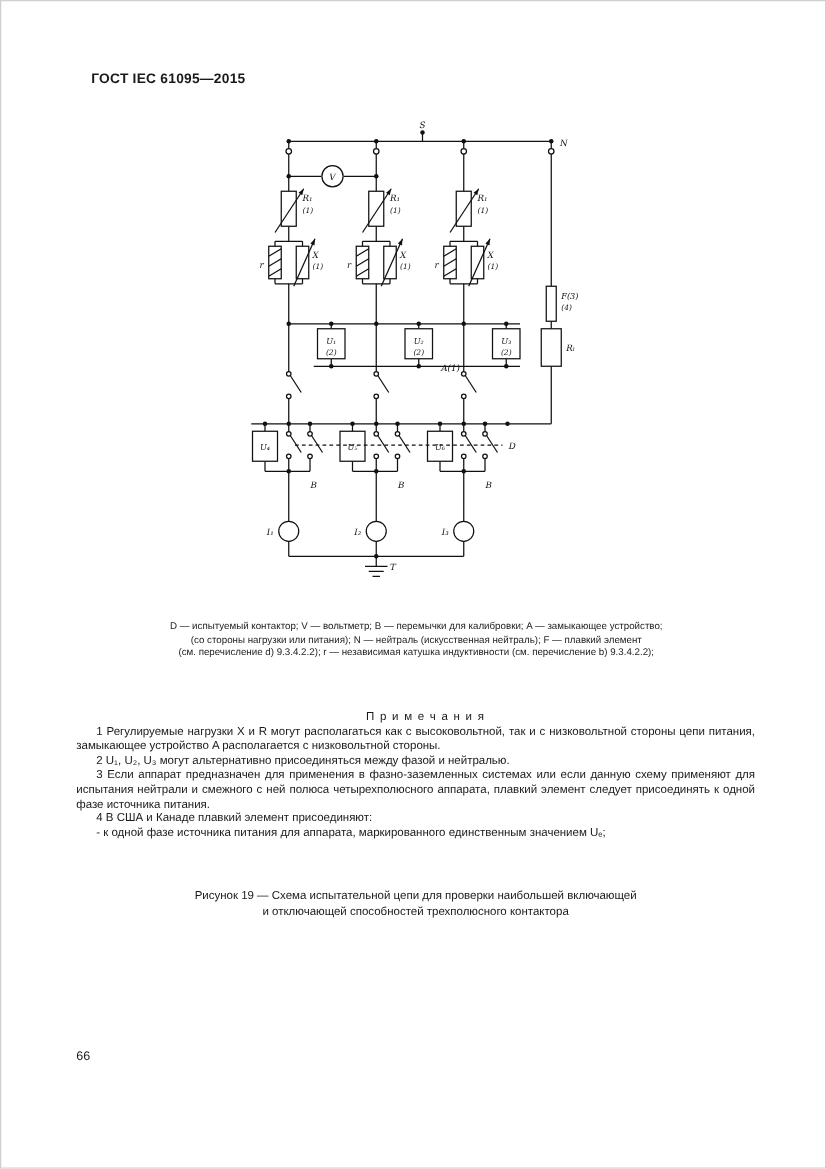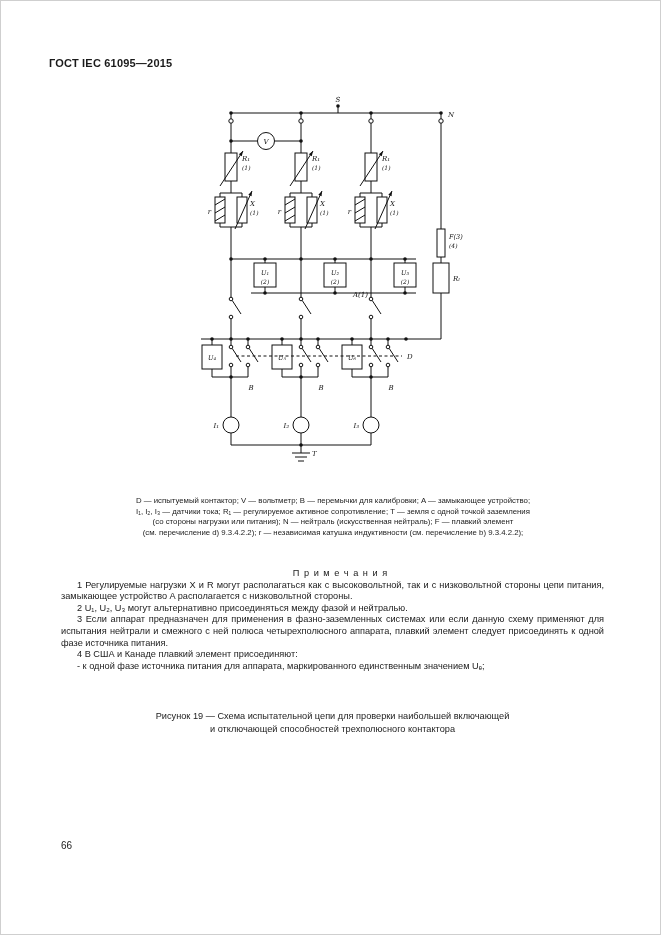--- a/index.html
+++ b/index.html
@@ -3,21 +3,21 @@
 <meta charset="utf-8">
 <style>
   * { margin:0; padding:0; box-sizing:border-box; }
   html,body { background:#e8e8e8; }
   body { font-family:"Liberation Sans","DejaVu Sans",sans-serif; }
   .page {
     position:relative; width:661px; height:935px; margin:0 auto;
     background:#ffffff; color:#1a1a1a; border:1px solid #cfcfcf; overflow:hidden;
   }
   .header {
-    position:absolute; left:48px; top:56px;
+    position:absolute; left:72px; top:56px;
     font-size:11px; font-weight:bold; letter-spacing:.2px;
   }
   .diagram { position:absolute; left:105px; top:92px; width:470px; height:400px; }
   .w   { stroke:#111; fill:none; stroke-width:1; }
   .box { stroke:#111; fill:#fff; stroke-width:1; }
   .dot { fill:#111; }
   .term{ fill:#fff; stroke:#111; stroke-width:1; }
   .dash{ stroke:#111; fill:none; stroke-width:1; stroke-dasharray:3,2.5; }
   .lbl   { font:italic 7px   "DejaVu Serif",serif; fill:#111; }
   .lbl-m { font:italic 6.5px "DejaVu Serif",serif; fill:#111; }
@@ -224,21 +224,20 @@
 
       <text class="lbl" x="113" y="335" text-anchor="end">I₁</text>
       <text class="lbl" x="183" y="335" text-anchor="end">I₂</text>
       <text class="lbl" x="253" y="335" text-anchor="end">I₃</text>
       <text class="lbl" x="206" y="363">T</text>
     </g>
   </svg>
 
   <div class="legend">
     <div>D — испытуемый контактор; V — вольтметр; B — перемычки для калибровки; A — замыкающее устройство;</div>
-    <div>I₁, I₂, I₃ — датчики тока; R₁ — регулируемое активное сопротивление; T — земля с одной точкой заземления</div>
     <div>(со стороны нагрузки или питания); N — нейтраль (искусственная нейтраль); F — плавкий элемент</div>
     <div>(см. перечисление d) 9.3.4.2.2); r — независимая катушка индуктивности (см. перечисление b) 9.3.4.2.2);</div>
   </div>
 
   <div class="notes">
     <p class="notes-title">П р и м е ч а н и я</p>
     <p class="note">1 Регулируемые нагрузки X и R могут располагаться как с высоковольтной, так и с низковольтной стороны цепи питания, замыкающее устройство A располагается с низковольтной стороны.</p>
     <p class="note">2 U₁, U₂, U₃ могут альтернативно присоединяться между фазой и нейтралью.</p>
     <p class="note">3 Если аппарат предназначен для применения в фазно-заземленных системах или если данную схему применяют для испытания нейтрали и смежного с ней полюса четырехполюсного аппарата, плавкий элемент следует присоединять к одной фазе источника питания.</p>
     <p class="note">4 В США и Канаде плавкий элемент присоединяют:</p>

